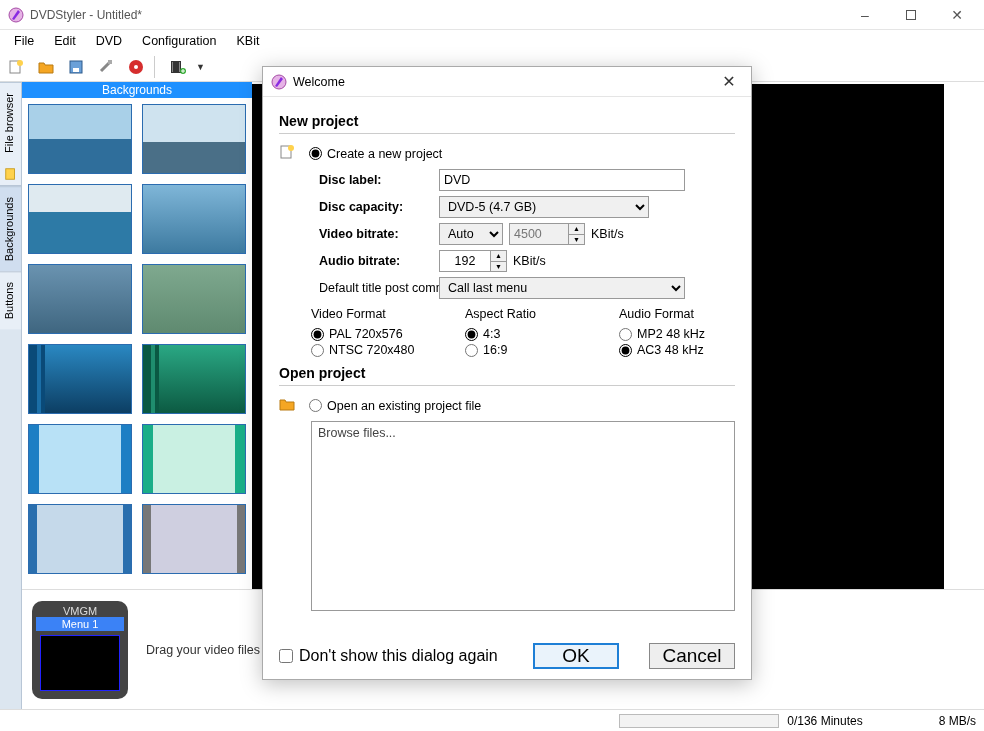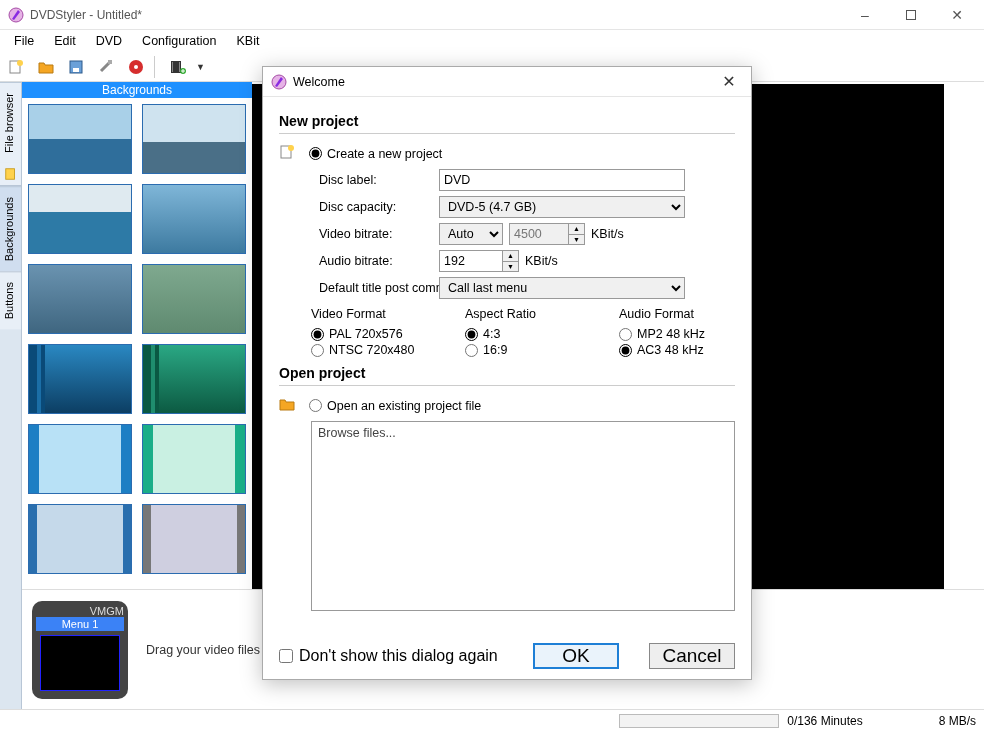--- a/index.html
+++ b/index.html
@@ -37,48 +37,48 @@
 .bg-grid { flex:1; overflow:hidden; padding:6px 6px; display:grid; grid-template-columns: 1fr 1fr; gap:10px 10px; align-content:start; }
 .thumb { height: 70px; border:1px solid #2b6cb0; background:#88b; }
 
 
 .canvas { flex:1; position:relative; background:#fff; }
 .canvas .stage { position:absolute; top:2px; left:0; right:0; bottom:0; background:#000; margin-right:40px; }
 
 
 .bottom { position:absolute; left:22px; right:0; bottom:0; height:120px; background:#fff; border-top:1px solid #ddd; display:flex; align-items:center; padding:6px 10px; gap:18px; }
 .vmgm { width:96px; background:#444; border-radius:10px; padding:4px; text-align:center; }
-.vmgm .lbl { color:#ddd; font-size:11px;text-align:right; }
+.vmgm .lbl { color:#ddd; font-size:11px; }
 .vmgm .menu1 { color:#fff; font-size:11px; background:#3b82f6; padding:1px 0; }
 .vmgm .prev { height:56px; margin:4px; border:1px solid #22f; background:#000; }
 .drag-hint { color:#333; font-size:12.5px; }
 
 
 .status { height:22px; border-top:1px solid #ddd; display:flex; align-items:center; font-size:12px; padding:0 8px; gap:8px; }
 .status .spacer { flex:1; }
 .status .pbar { width:160px; height:14px; border:1px solid #bbb; background:#f3f3f3; }
 
 
 .dialog { position:absolute; left:262px; top:66px; width:490px; height:614px; background:#fff; border:1px solid #aaa; box-shadow:0 4px 20px rgba(0,0,0,.25); display:flex; flex-direction:column; }
 .dlg-title { height:30px; display:flex; align-items:center; padding:0 8px; border-bottom:1px solid #e5e5e5; }
 .dlg-title .t { font-size:12.5px; margin-left:6px; flex:1; }
 .dlg-title .x { font-size:16px; color:#333; width:28px; text-align:center; }
 .dlg-body { flex:1; padding:10px 16px 0 16px; overflow:hidden; font-size:12.5px; color:#000; }
 .section-h { font-weight:700; font-size:14px; margin:6px 0 4px 0; }
 .section-h + hr, .hr { border:none; border-top:1px solid #ccc; margin:2px 0 10px 0; }
 .row { display:flex; align-items:center; margin:5px 0; }
-.row .lab { width:160px; padding-left:40px; }
+.row .lab { width:160px; padding-left:40px;font-weight:bold; }
 .row .lab2 { width:160px; padding-left:40px; white-space:nowrap; }
 .row input[type=text], .row select { height:22px; border:1px solid #999; padding:0 4px; font-size:12.5px; background:#fff; }
 .row select { background:#f0f0f0; }
 .disc-label { width:246px; }
-.disc-cap { width:246px; }
+.disc-cap { width:210px; }
 .vbit-sel { width:64px; margin-right:6px; }
 .vbit-num { width:60px; background:#f0f0f0 !important; color:#777; }
-.abit-num { width:64px; }
+.abit-num { width:52px;text-align:center; }
 .spin { width:16px; height:22px; border:1px solid #999; border-left:none; display:flex; flex-direction:column; }
 .spin div { flex:1; display:flex; align-items:center; justify-content:center; font-size:7px; border-bottom:1px solid #999; background:#f0f0f0; }
 .spin div:last-child { border-bottom:none; }
 .unit { margin-left:6px; }
 .post-sel { width:246px; }
 .rad-block { display:flex; gap:24px; margin:8px 0 2px 32px; }
 .rb-col { min-width:130px; }
 .rb-col .h { font-size:12.5px; margin-bottom:6px; }
 .rb-col label { display:flex; align-items:center; gap:5px; font-size:12.5px; margin:2px 0; }
 input[type=radio]{ accent-color:#000; width:13px; height:13px; }

